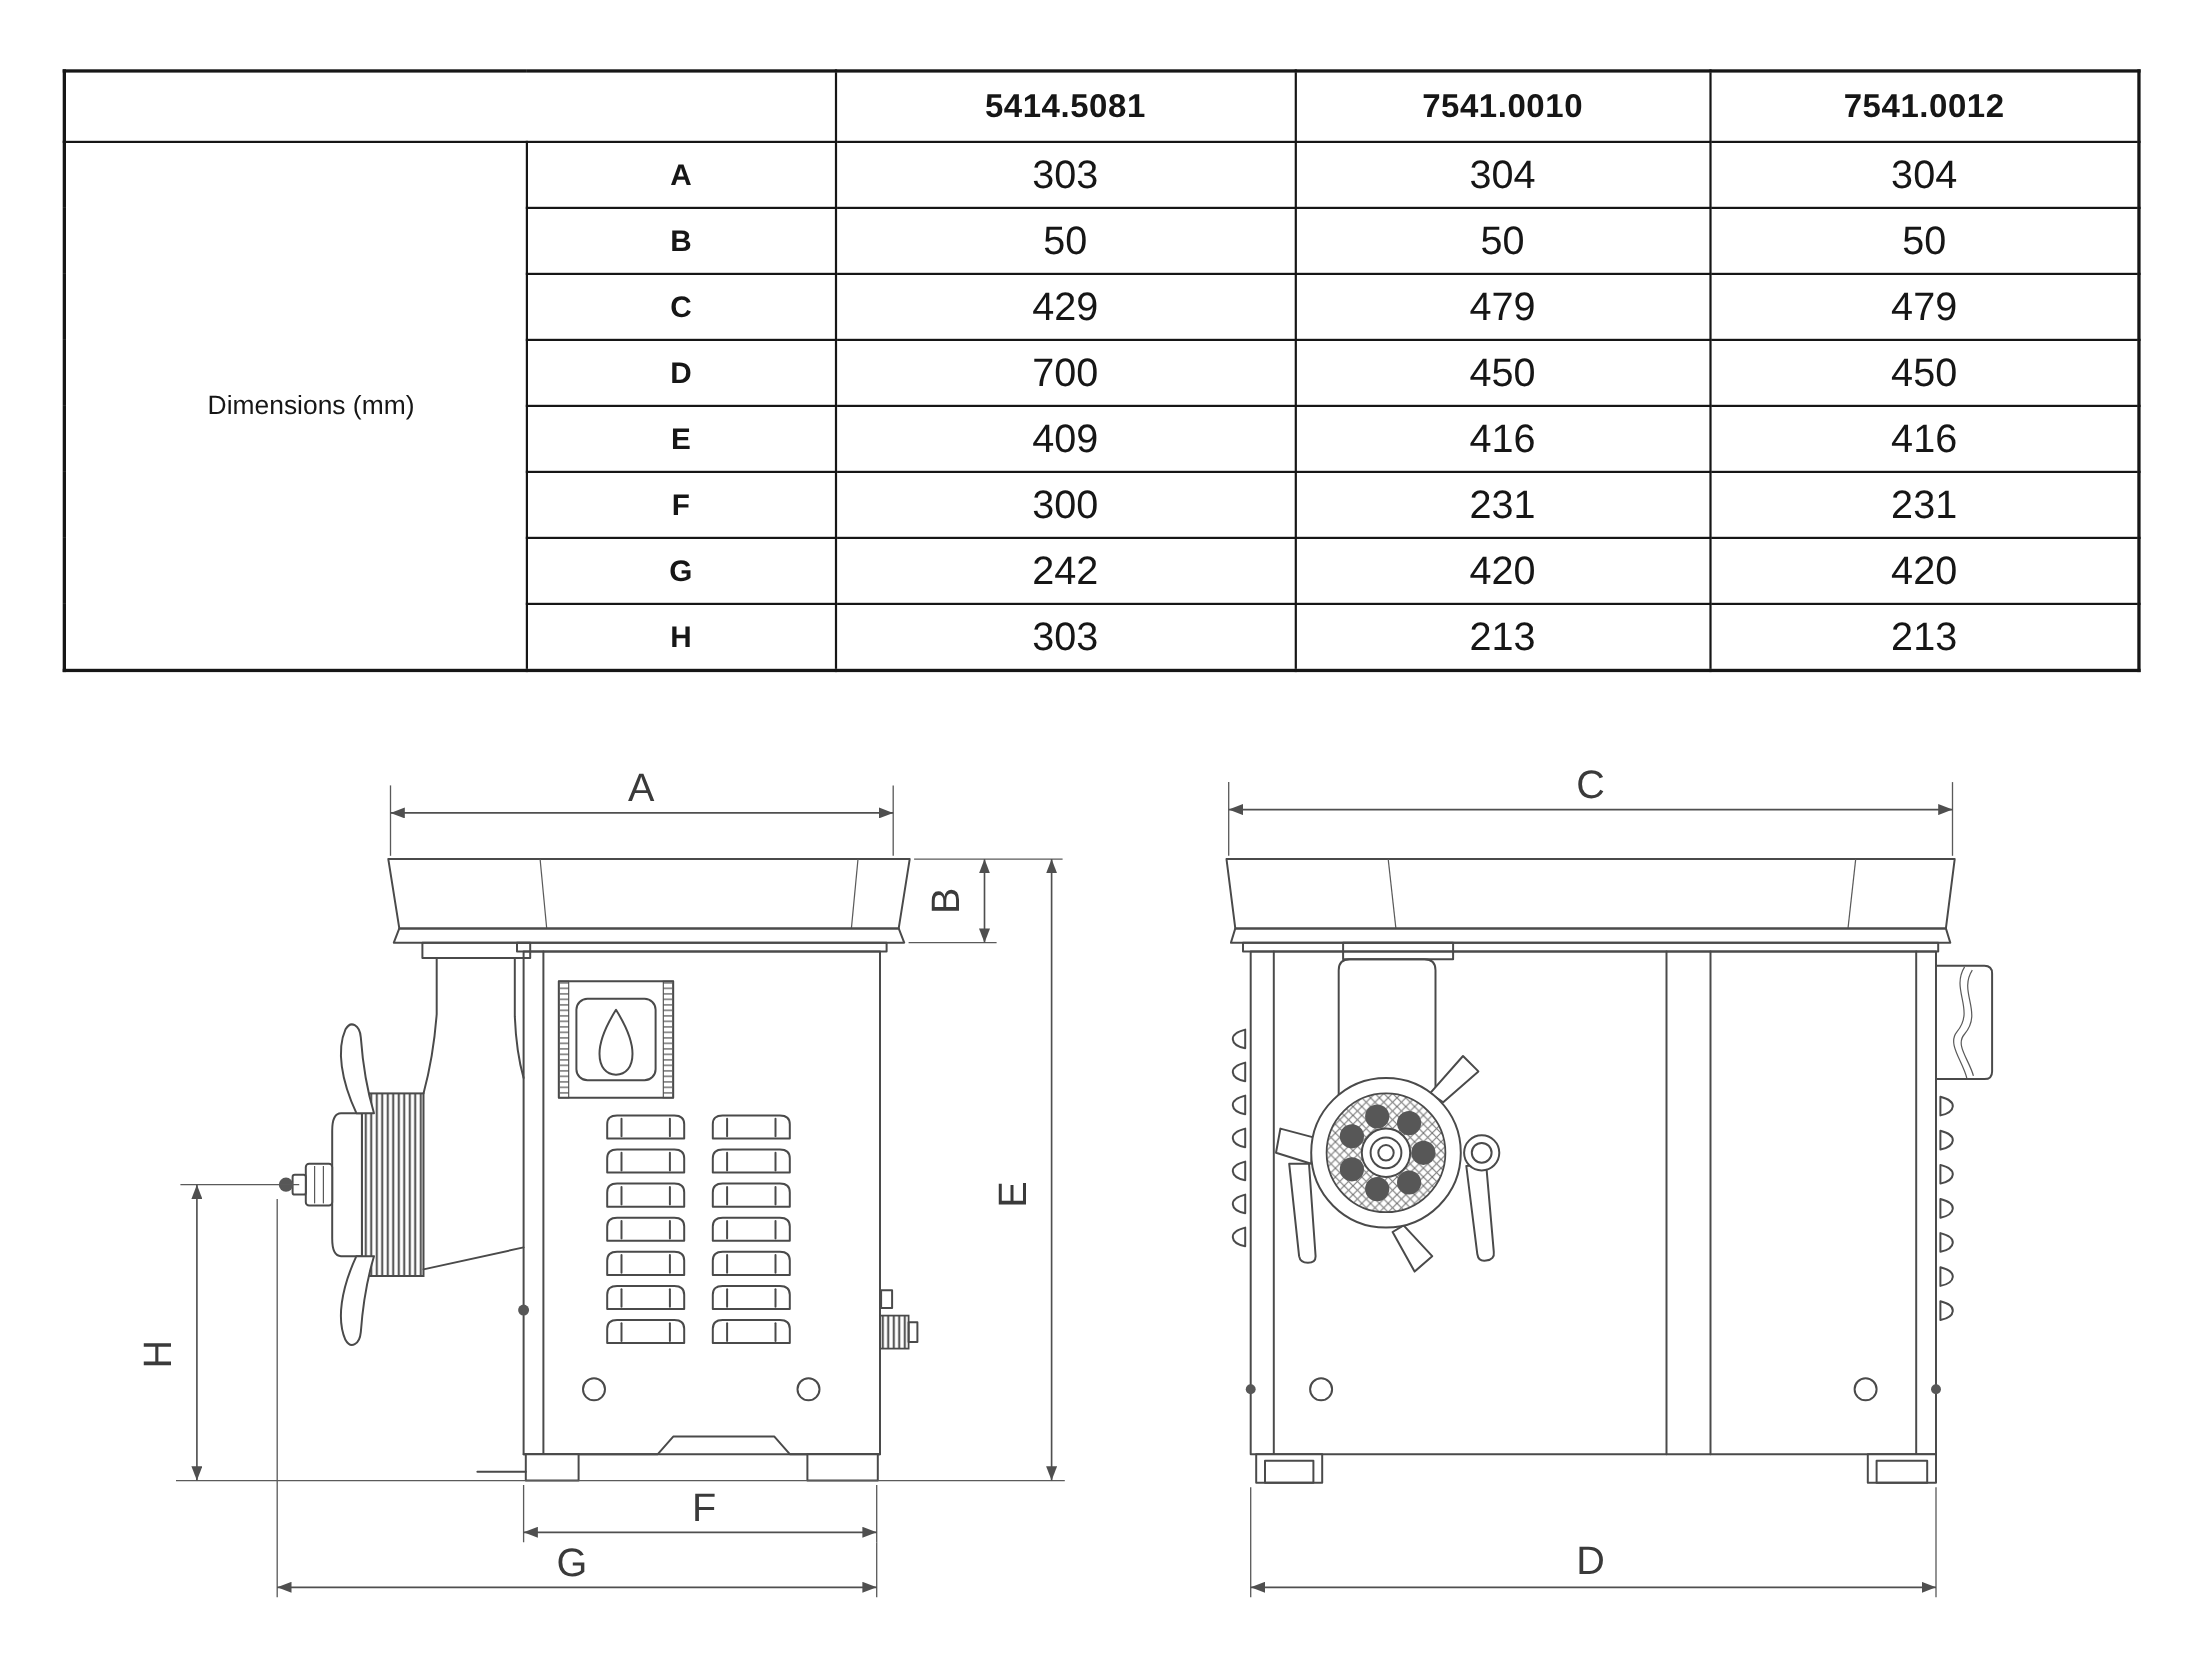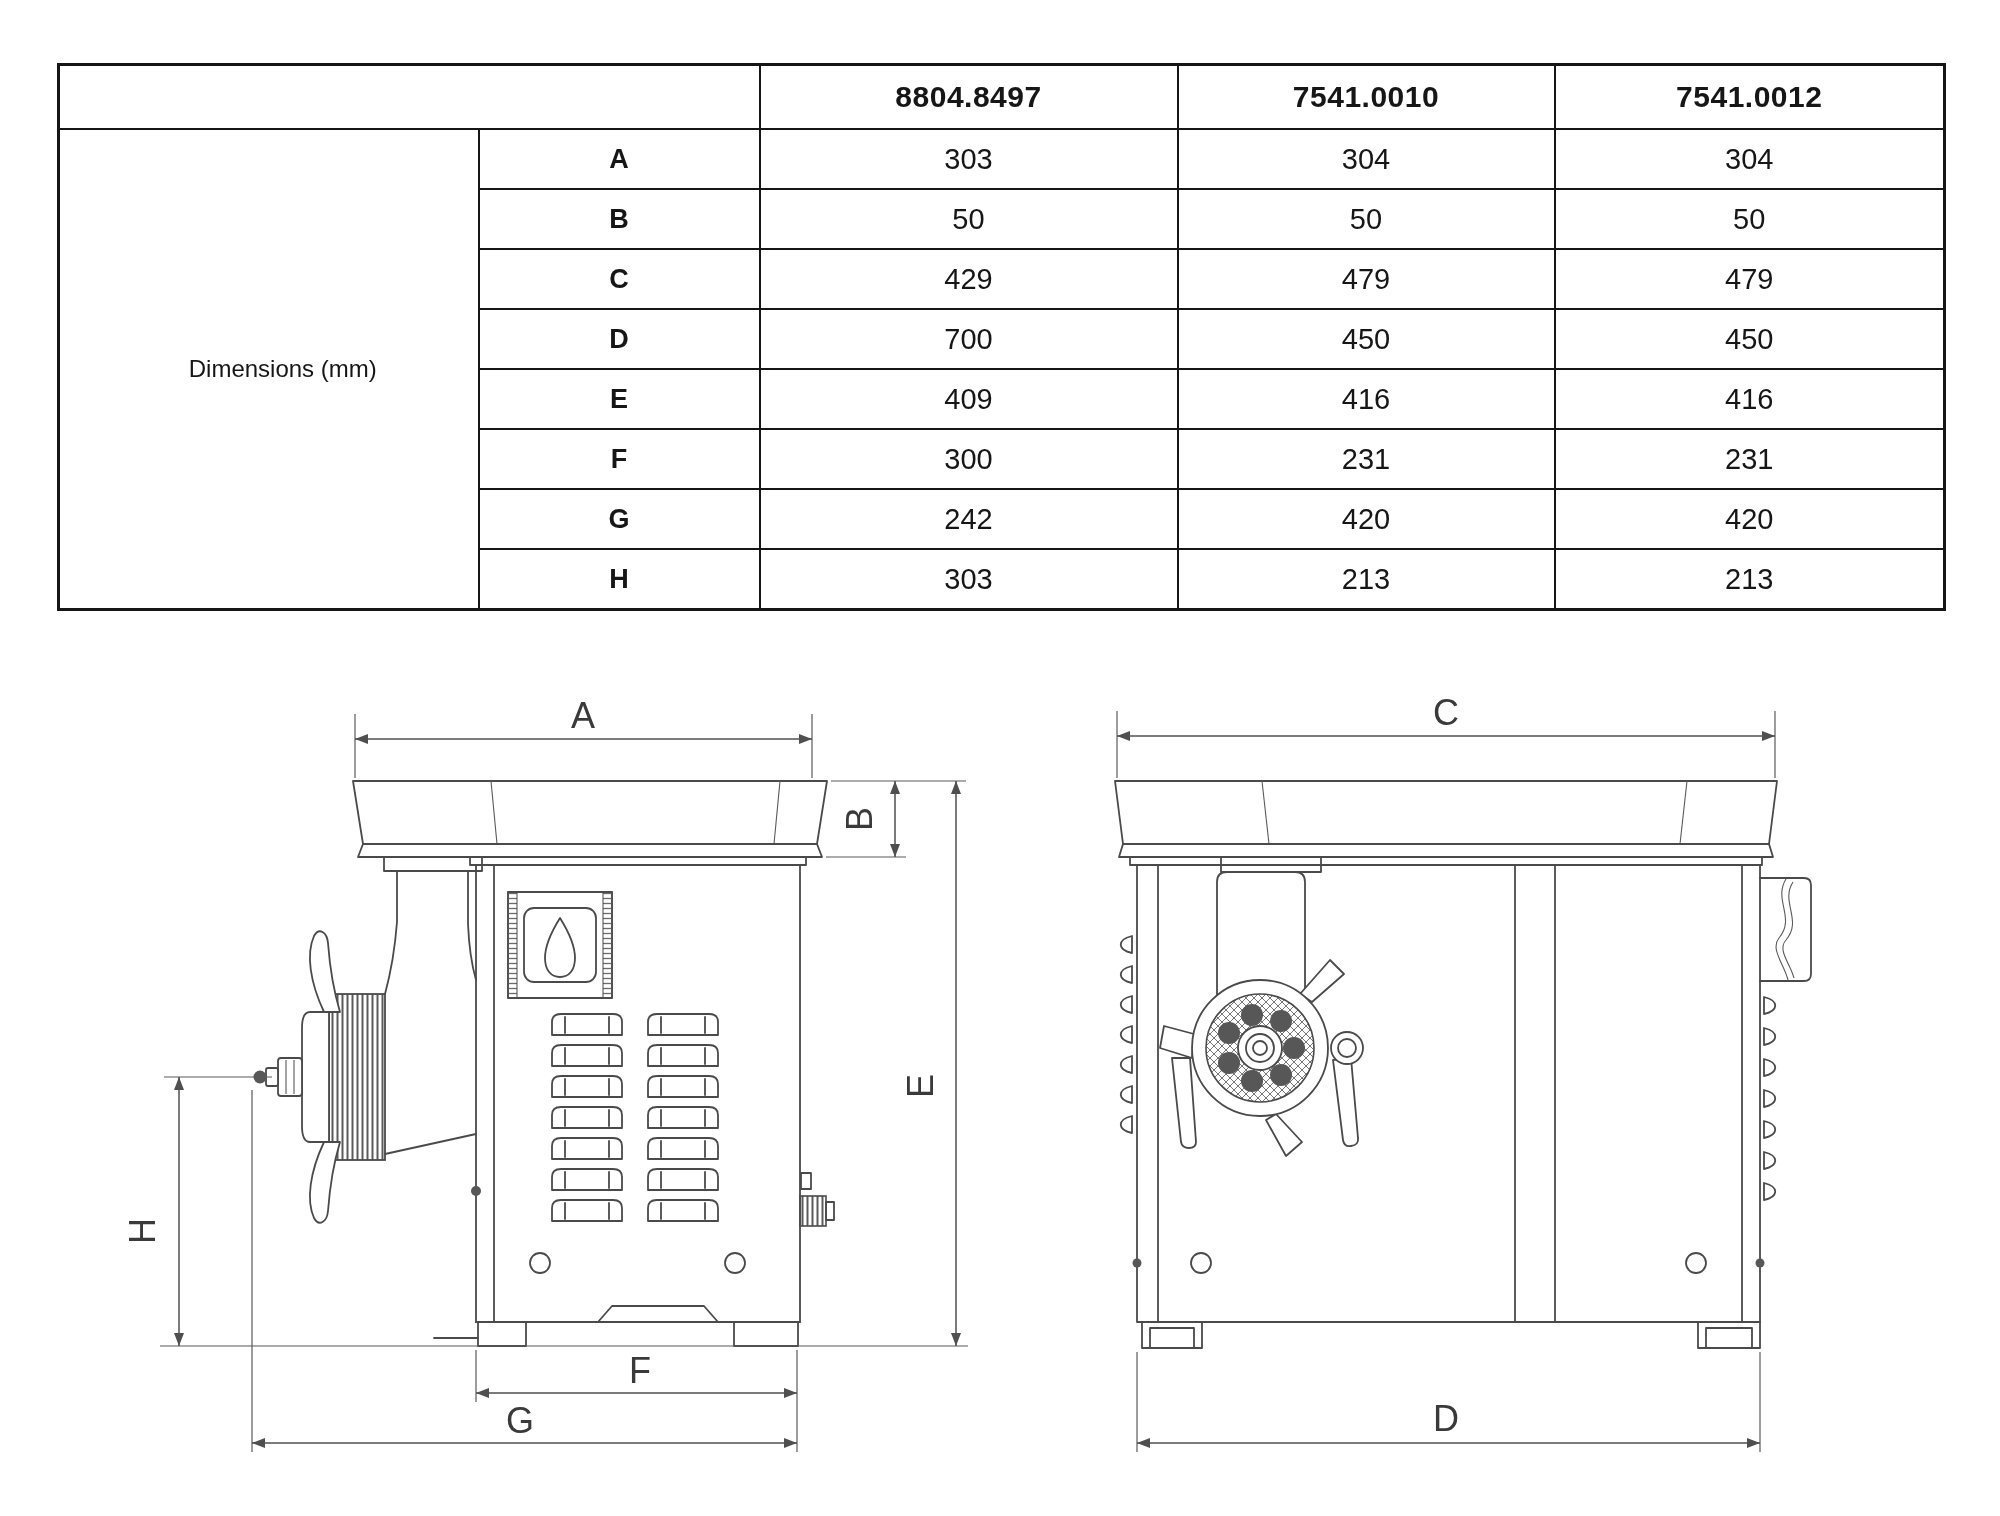--- a/index.html
+++ b/index.html
@@ -7,21 +7,21 @@
         font-family:"Liberation Sans",sans-serif;color:#161616;}
   
   .spec-table{position:absolute;left:57px;top:63px;width:1886px;border-collapse:collapse;
               table-layout:fixed;border:3px solid #161616;}
   .spec-table td{border:2px solid #161616;text-align:center;vertical-align:middle;
                  color:#161616;padding:0;}
   .model-cell{font-weight:bold;font-size:30px;height:62px;letter-spacing:.5px;}
   .corner-cell{height:62px;}
   .group-cell{font-size:24px;text-align:left;padding-left:28px !important;}
   .letter-cell{font-weight:bold;font-size:27px;height:58px;}
-  .value-cell{font-size:29px;height:58px;}
+  .value-cell{font-size:36px;height:58px;}
   
   .drawing{position:absolute;}
   .ml{stroke:#4a4a4a;stroke-width:1.8;fill:none;stroke-linejoin:round;stroke-linecap:round;}
   .mlf{stroke:#4a4a4a;stroke-width:1.8;fill:#ffffff;stroke-linejoin:round;}
   .thin{stroke:#5a5a5a;stroke-width:1.1;fill:none;}
   .dim{stroke:#4f4f4f;stroke-width:1.5;fill:none;}
   .ext{stroke:#5a5a5a;stroke-width:1.2;fill:none;}
   .dark{fill:#575757;stroke:none;}
   .dtext{font-size:36px;fill:#3a3a3a;font-family:"Liberation Sans",sans-serif;}
 </style>
@@ -34,21 +34,21 @@
     <colgroup>
       <col style="width:420px">
         <col style="width:281px">
       <col style="width:418px">
         <col style="width:377px">
         <col style="width:390px">
     </colgroup>
     <tbody>
       <tr>
         <td colspan="2" class="corner-cell"></td>
-        <td class="model-cell">8804.8497</td>
+        <td class="model-cell">5414.5081</td>
         <td class="model-cell">7541.0010</td>
         <td class="model-cell">7541.0012</td>
       </tr>
       <tr>
         <td rowspan="8" class="group-cell">Dimensions (mm)</td>
         <td class="letter-cell">A</td>
         <td class="value-cell">303</td>
         <td class="value-cell">304</td>
         <td class="value-cell">304</td>
       </tr>

